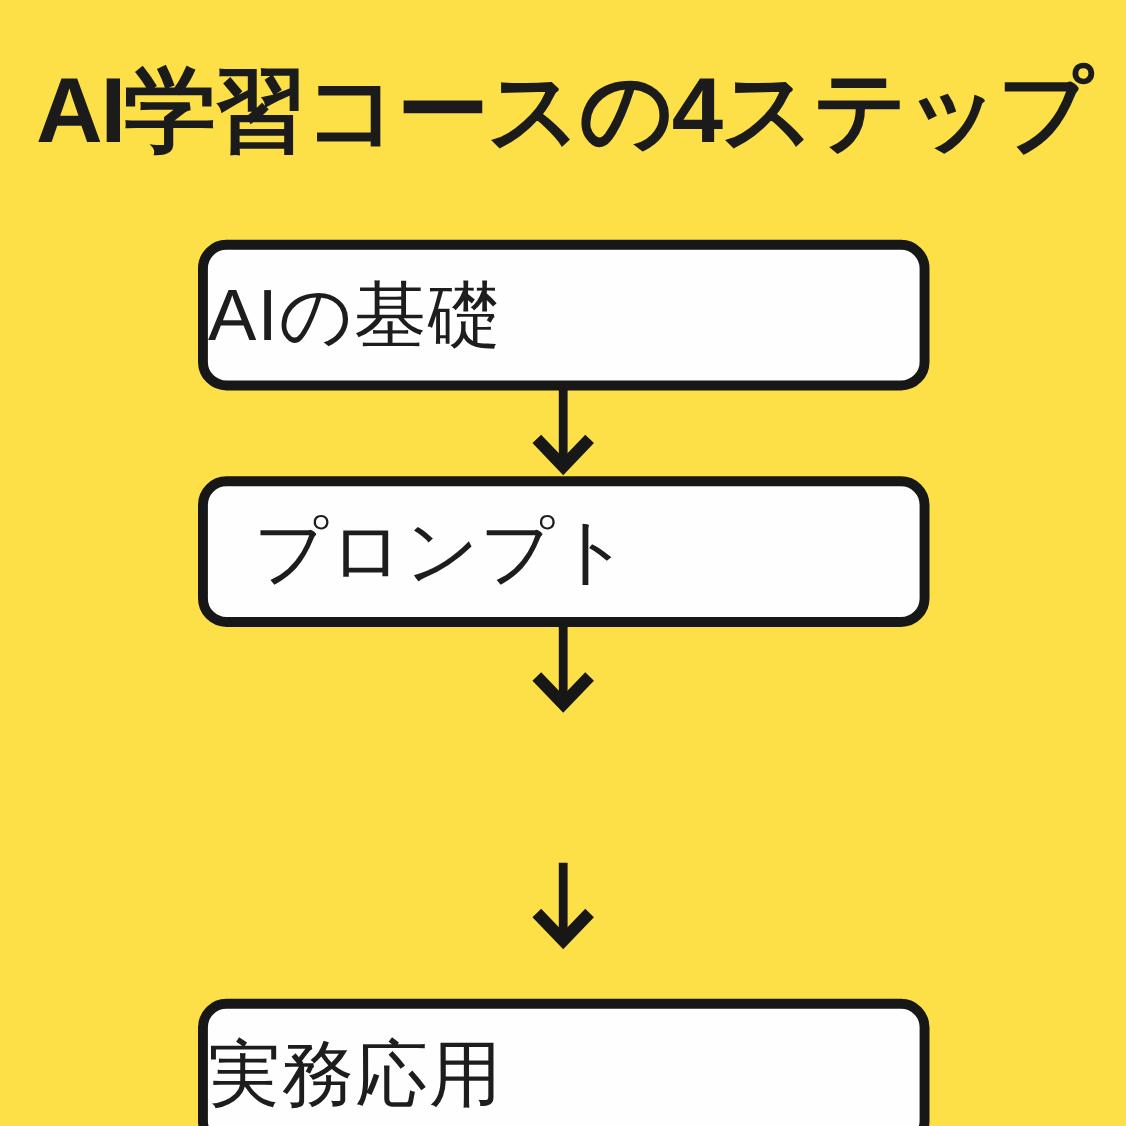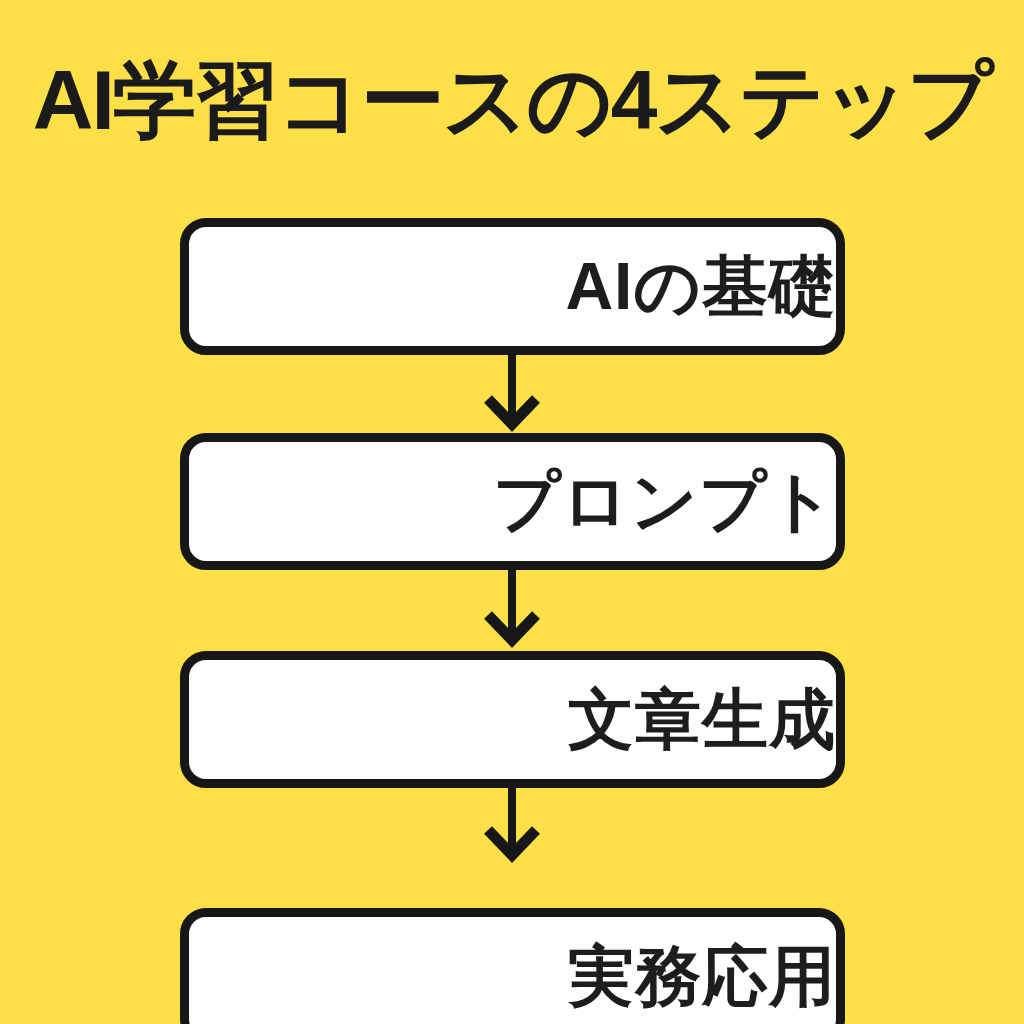--- a/index.html
+++ b/index.html
@@ -31,23 +31,23 @@
     position: absolute;
     left: 180px;
     width: 665px;
     height: 137px;
     box-sizing: border-box;
     background: #fefefe;
     border: 9px solid #171717;
     border-radius: 26px;
     display: flex;
     align-items: center;
-    justify-content: flex-end;
+    justify-content: flex-start;
     font-size: 66px;
-    font-weight: 700;
+    font-weight: 400;
     color: #1d1d1d;
     letter-spacing: 1px;
     white-space: nowrap;
   }
   .box-1 { top: 218px; }
   .box-2 { top: 433px; padding-left: 42px; }
   .box-3 { top: 651px; }
   .box-4 { top: 908px; }
   .arrow {
     position: absolute;
@@ -86,23 +86,20 @@
     <span>プロンプト</span>
   </div>
 
   <div class="arrow arrow-2">
     <svg viewBox="0 0 64 80" xmlns="http://www.w3.org/2000/svg">
       <line x1="32" y1="0" x2="32" y2="72" stroke="#171717" stroke-width="8"></line>
       <polyline points="8,46 32,71 56,46" fill="none" stroke="#171717" stroke-width="11" stroke-linejoin="miter"></polyline>
     </svg>
   </div>
 
-  <div class="step-box box-3">
-    <span>文章生成</span>
-  </div>
 
   <div class="arrow arrow-3">
     <svg viewBox="0 0 64 80" xmlns="http://www.w3.org/2000/svg">
       <line x1="32" y1="0" x2="32" y2="72" stroke="#171717" stroke-width="8"></line>
       <polyline points="8,46 32,71 56,46" fill="none" stroke="#171717" stroke-width="11" stroke-linejoin="miter"></polyline>
     </svg>
   </div>
 
   <div class="step-box box-4">
     <span>実務応用</span>

